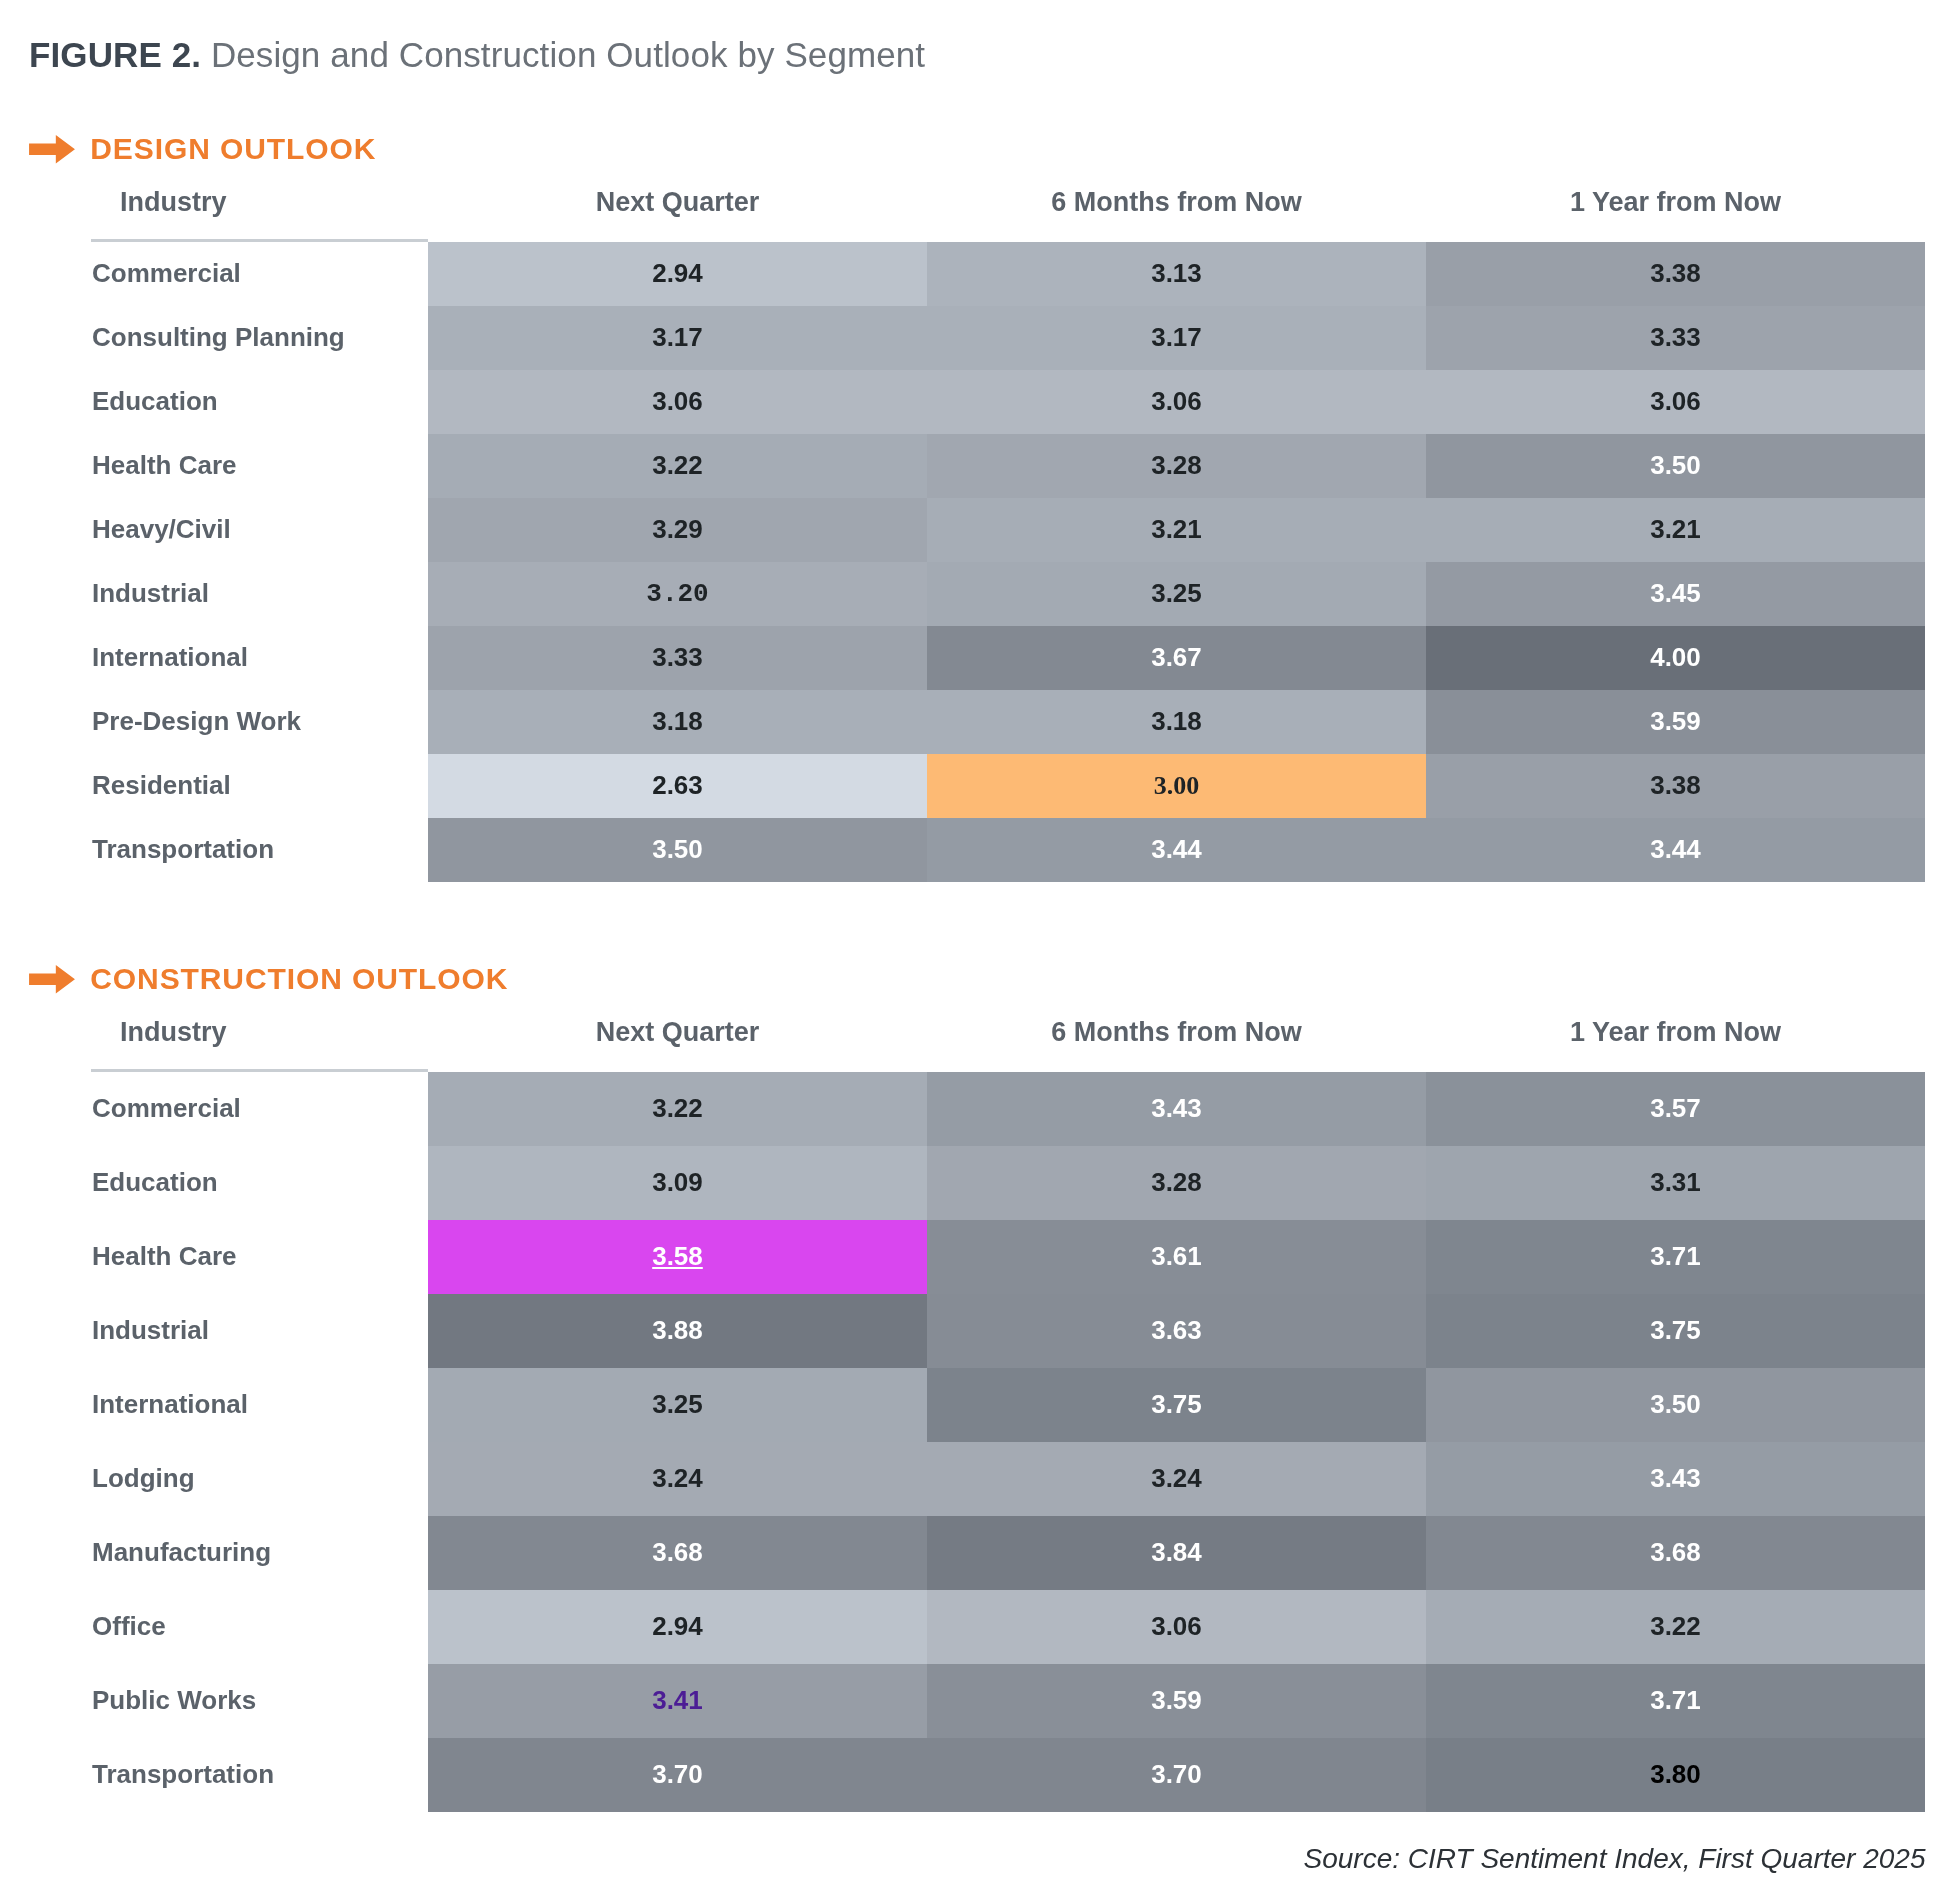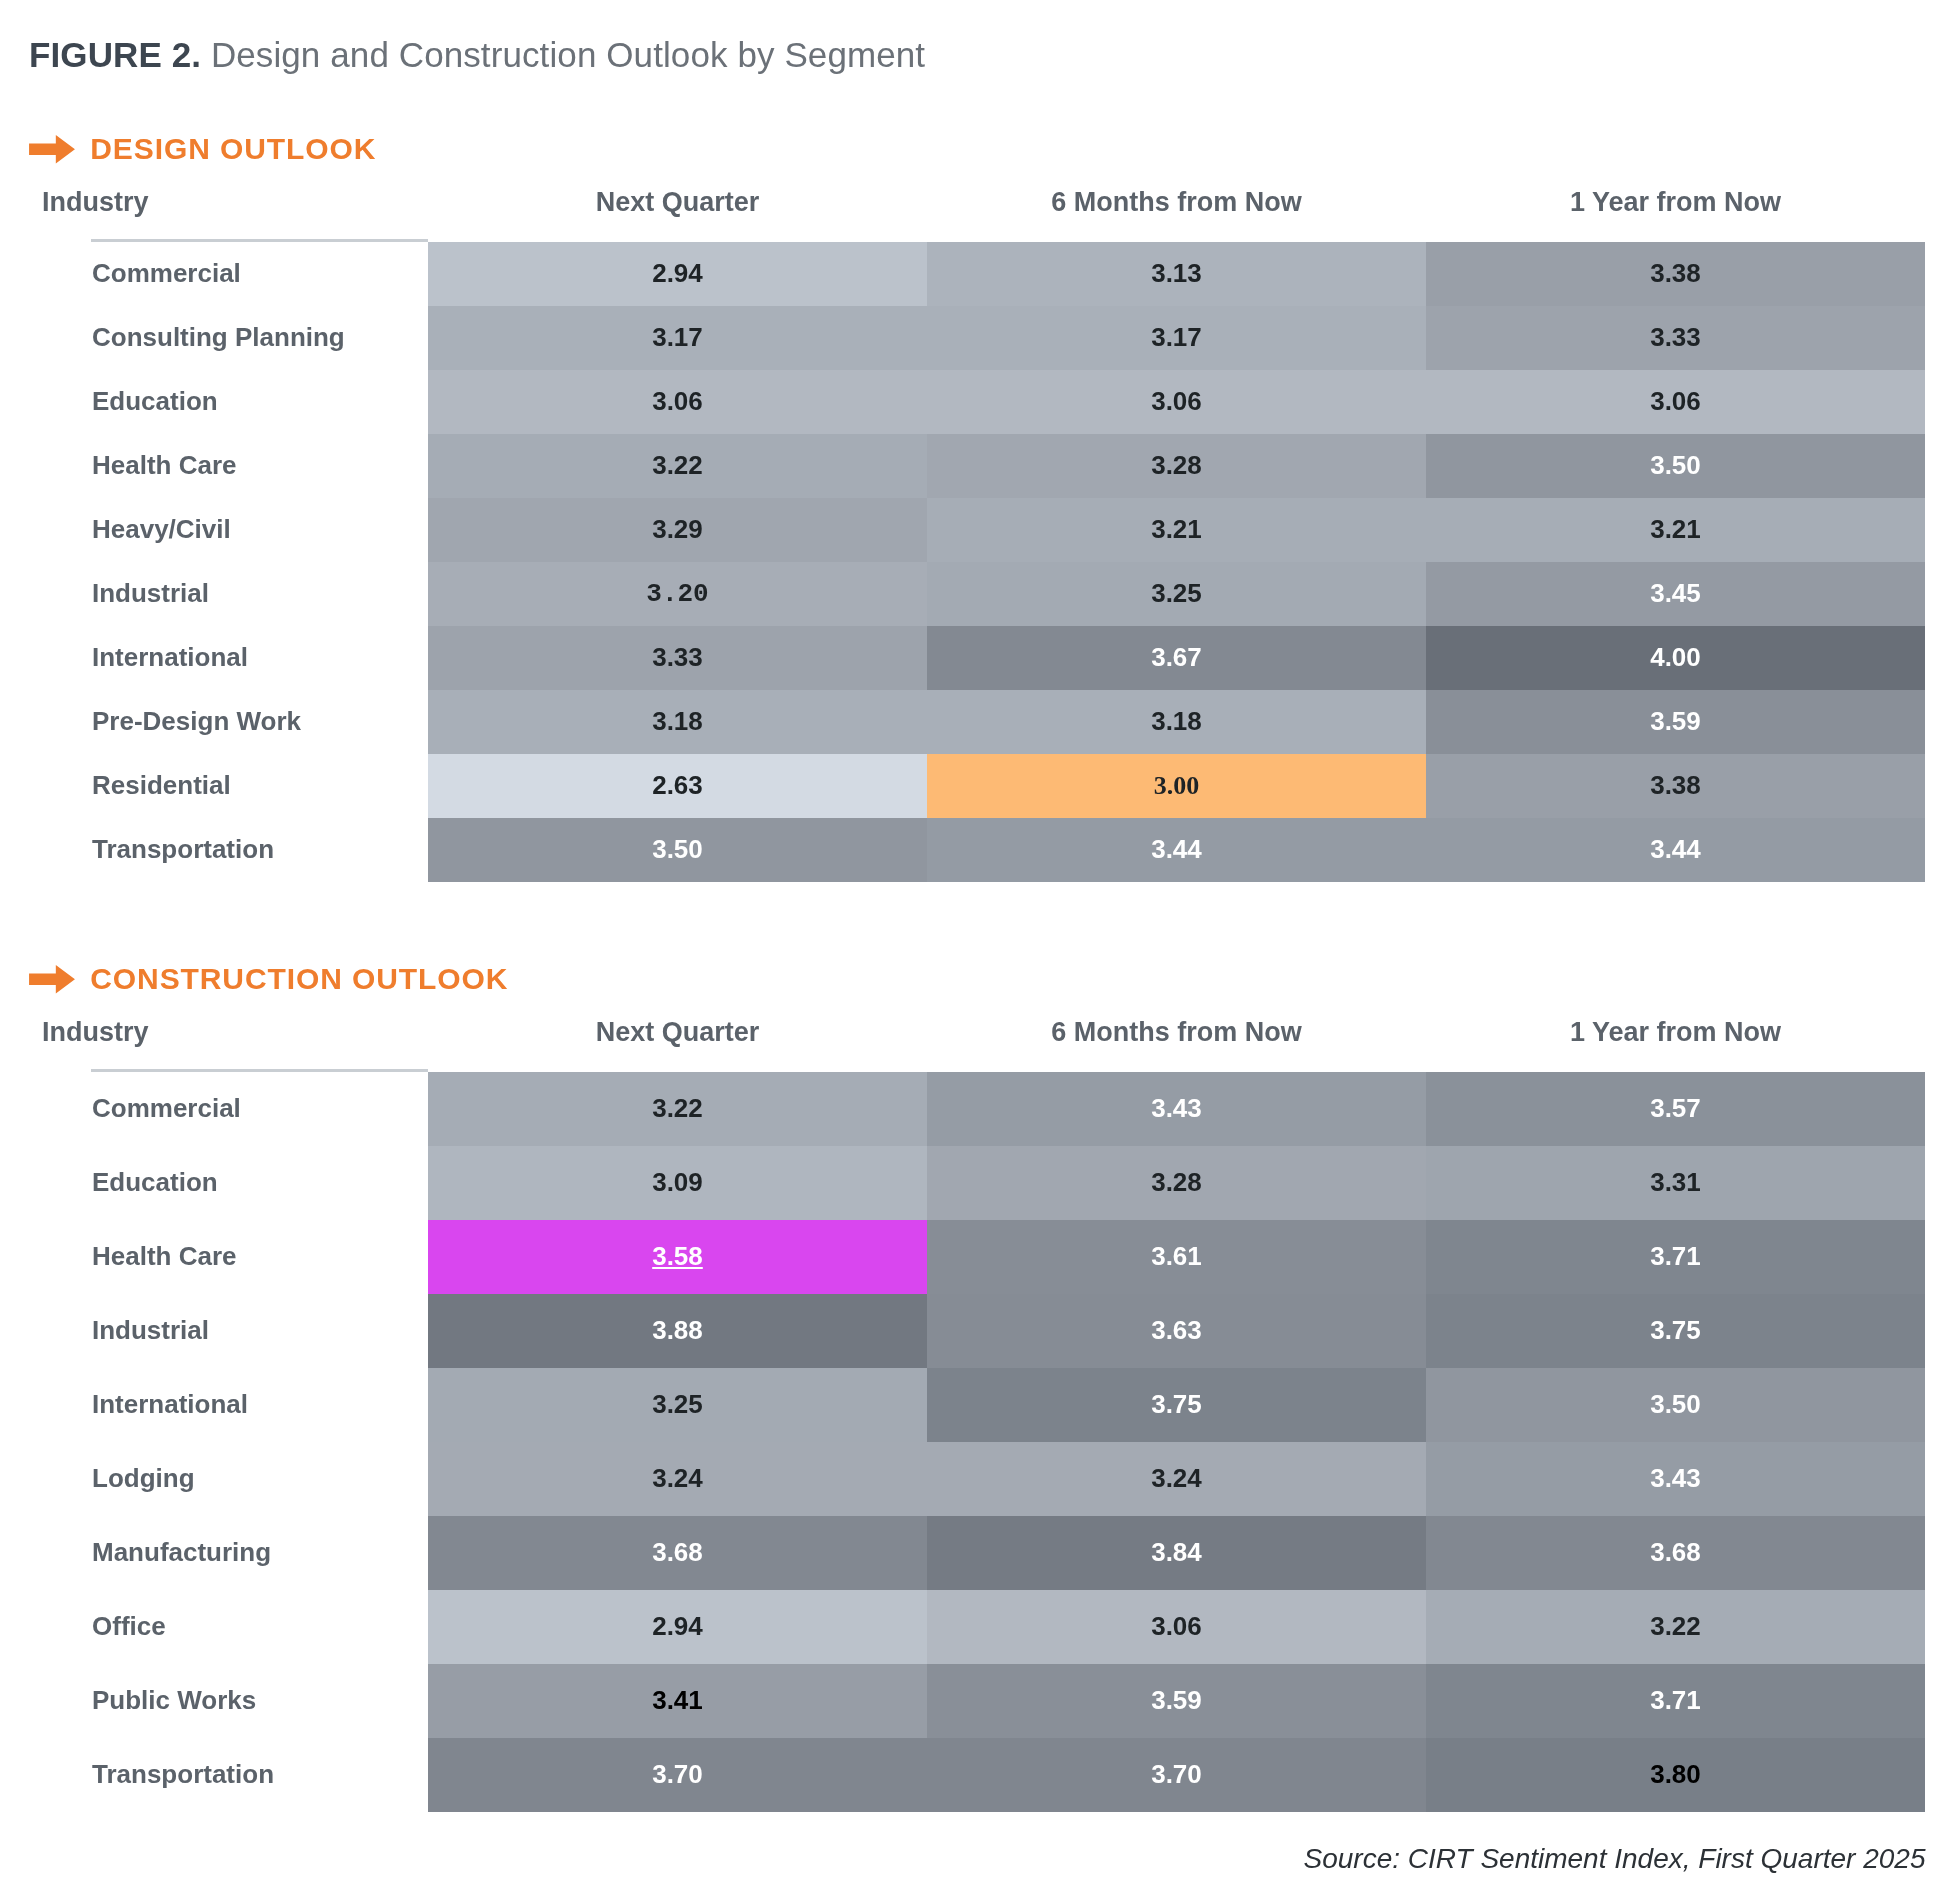--- a/index.html
+++ b/index.html
@@ -86,21 +86,21 @@
     font-weight: bold;
     color: #5b626a;
     padding: 0 0 21px 0;
     background: #ffffff;
     border: none;
     text-align: center;
     white-space: nowrap;
   }
   table.outlook thead th.h-industry {
     text-align: left;
-    padding-left: 42px;
+    padding-left: 120px;
   }
   table.outlook thead tr.rule-row th {
     padding: 0;
     height: 2.9px;
   }
   .rule-line {
     height: 2.9px;
     background: #c9ced3;
     width: 100%;
   }
@@ -328,21 +328,21 @@
             <td class="value-cell" style="background: rgb(130, 136, 145); color: rgb(255, 255, 255);">3.68</td>
           </tr>
           <tr>
             <td class="industry">Office</td>
             <td class="value-cell" style="background: rgb(187, 194, 203); color: rgb(30, 35, 38);">2.94</td>
             <td class="value-cell" style="background: rgb(178, 184, 193); color: rgb(30, 35, 38);">3.06</td>
             <td class="value-cell" style="background: rgb(165, 172, 181); color: rgb(30, 35, 38);">3.22</td>
           </tr>
           <tr>
             <td class="industry">Public Works</td>
-            <td class="value-cell" style="background: rgb(151, 157, 166); color: #000000; margin-top: 36px;">3.41</td>
+            <td class="value-cell" style="background: rgb(151, 157, 166); color: #4c1d95; margin-top: 36px;">3.41</td>
             <td class="value-cell" style="background: rgb(137, 143, 152); color: rgb(255, 255, 255);">3.59</td>
             <td class="value-cell" style="background: rgb(127, 134, 143); color: rgb(255, 255, 255);">3.71</td>
           </tr>
           <tr>
             <td class="industry">Transportation</td>
             <td class="value-cell" style="background: rgb(128, 134, 143); color: rgb(255, 255, 255);">3.70</td>
             <td class="value-cell" style="background: rgb(128, 134, 143); color: rgb(255, 255, 255);">3.70</td>
             <td class="value-cell" style="background: rgb(120, 127, 136); color: #000000;">3.80</td>
           </tr>
         </tbody>

